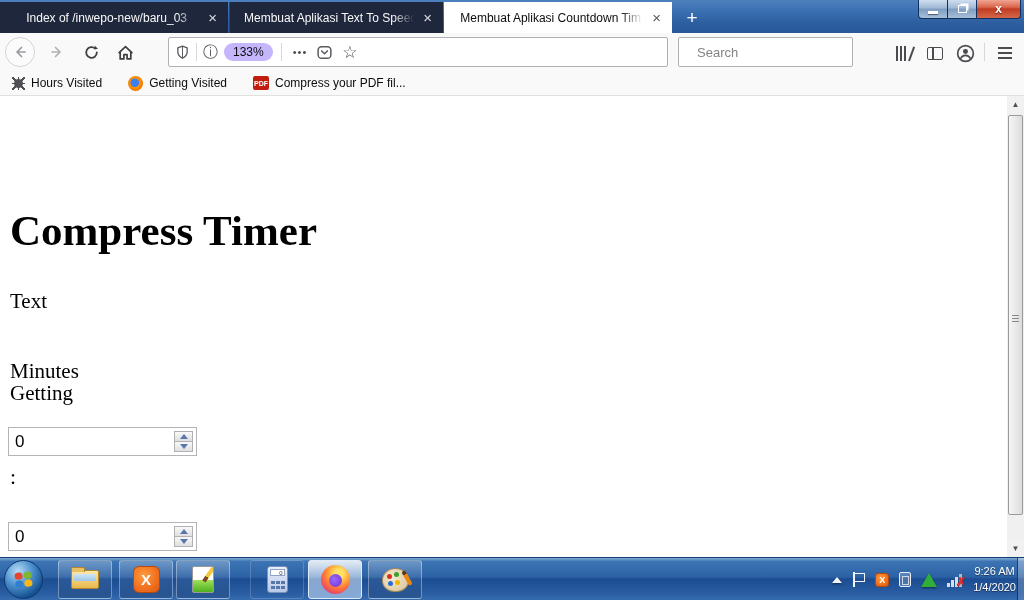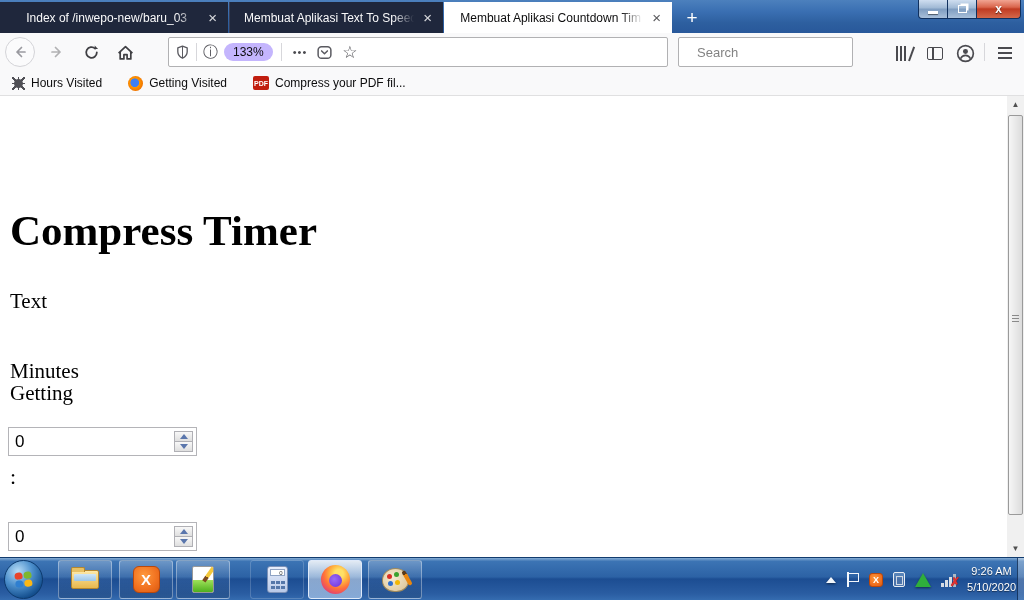--- a/index.html
+++ b/index.html
@@ -419,19 +419,19 @@
       <span class="smadav-ico"></span>
       <span class="net-ico">
         <i></i>
           <i></i>
           <i></i>
           <i></i>
           <span class="net-x">✗</span>
       </span>
       <div class="clock">
         <div>9:26 AM</div>
-        <div>5/10/2020</div>
+        <div>1/4/2020</div>
       </div>
     </div>
     <div class="showdesk"></div>
   </div>
 
 </div>
 
 </body></html>

